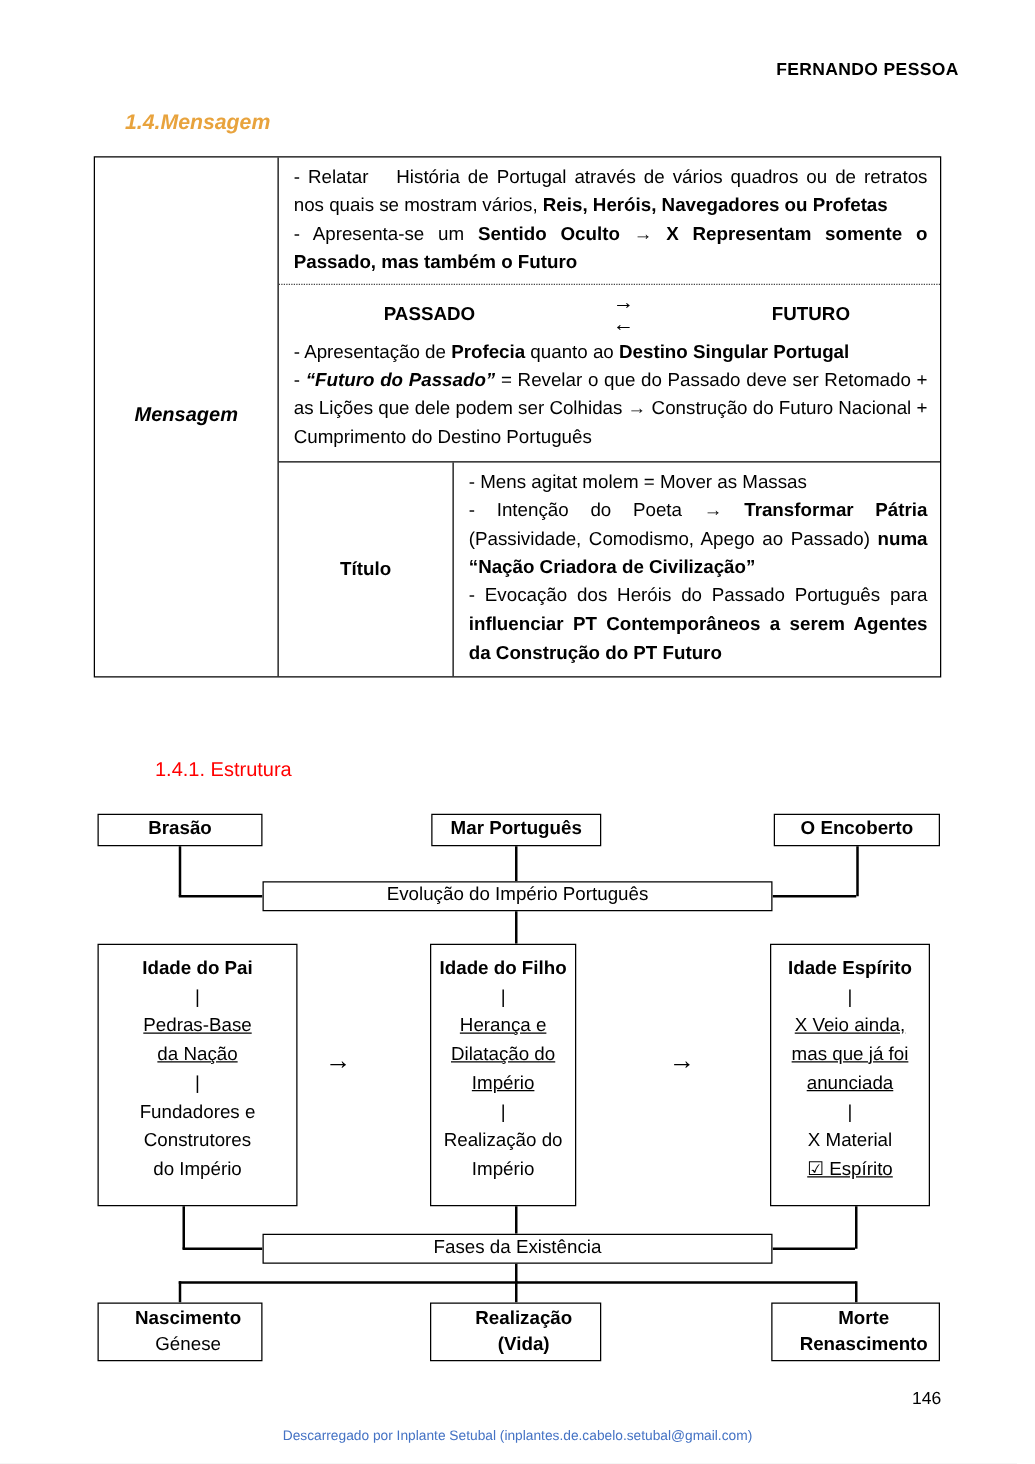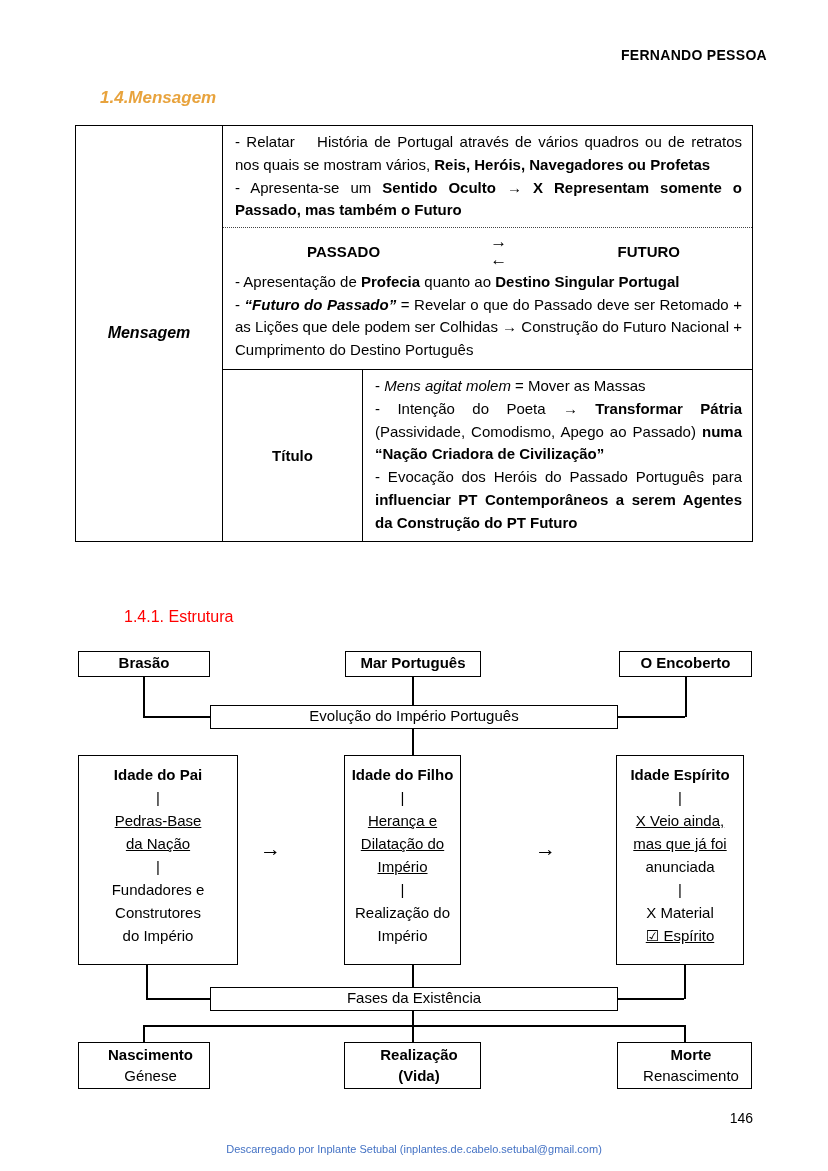--- a/index.html
+++ b/index.html
@@ -68,21 +68,21 @@
           <span>FUTURO</span>
         </div>
         <div>
             <div class="para"><span>- Apresentação de </span><span style="font-weight: bold;">Profecia</span><span> quanto ao </span><span style="font-weight: bold;">Destino Singular Portugal</span></div>
             <div class="para"><span>- </span><span style="font-weight: bold; font-style: italic;">“Futuro do Passado”</span><span> = Revelar o que do Passado deve ser Retomado + as Lições que dele podem ser Colhidas → Construção do Futuro Nacional + Cumprimento do Destino Português</span></div>
           </div>
       </div>
       <div class="sec3">
         <div class="tlabel">Título</div>
         <div class="tcontent">
-            <div class="para"><span>- </span><span style="font-style: italic; margin-top: 45px;">Mens agitat molem</span><span> = Mover as Massas</span></div>
+            <div class="para"><span>- </span><span style=" margin-top: 45px;">Mens agitat molem</span><span> = Mover as Massas</span></div>
             <div class="para"><span>- Intenção do Poeta </span><span style="font-weight: bold;">→ Transformar Pátria</span><span> (Passividade, Comodismo, Apego ao Passado) </span><span style="font-weight: bold;">numa “Nação Criadora de Civilização”</span></div>
             <div class="para"><span>- Evocação dos Heróis do Passado Português para </span><span style="font-weight: bold;">influenciar PT Contemporâneos a serem Agentes da Construção do PT Futuro</span></div>
           </div>
       </div>
     </div>
   </div>
 
   <div class="h-red" style="color: rgb(255, 0, 0);">1.4.1. Estrutura</div>
 
   <div class="diagram">
@@ -121,21 +121,21 @@
         <div class="bline"><span>|</span></div>
         <div class="bline"><span>Realização do</span></div>
         <div class="bline"><span>Império</span></div>
       </div>
     <div class="darrow" style="left:535px;">→</div>
     <div class="dbox tall" style="left:616px;width:128px;">
         <div class="bline"><span style="font-weight: bold;">Idade Espírito</span></div>
         <div class="bline"><span>|</span></div>
         <div class="bline"><span style="text-decoration: underline;">X Veio ainda,</span></div>
         <div class="bline"><span style="text-decoration: underline;">mas que já foi</span></div>
-        <div class="bline"><span style="">anunciada</span></div>
+        <div class="bline"><span style="text-decoration: underline;">anunciada</span></div>
         <div class="bline"><span>|</span></div>
         <div class="bline"><span>X Material</span></div>
         <div class="bline"><span style="text-decoration: underline;">☑ Espírito</span></div>
       </div>
 
     <div class="vline" style="left:146px;top:320px;height:34px;"></div>
     <div class="hline" style="left:146px;top:353px;width:64px;"></div>
     <div class="vline" style="left:412px;top:320px;height:22px;"></div>
     <div class="vline" style="left:684px;top:320px;height:34px;"></div>
     <div class="hline" style="left:618px;top:353px;width:66px;"></div>
@@ -151,21 +151,21 @@
     <div class="dbox bottom" style="left:78px;width:132px;">
         <div class="bline"><span style="font-weight: bold;">Nascimento</span></div>
         <div class="bline"><span>Génese</span></div>
       </div>
     <div class="dbox bottom" style="left:344px;width:137px;">
         <div class="bline"><span style="font-weight: bold;">Realização</span></div>
         <div class="bline"><span style="font-weight: bold;">(Vida)</span></div>
       </div>
     <div class="dbox bottom" style="left:617px;width:135px;">
         <div class="bline"><span style="font-weight: bold;">Morte</span></div>
-        <div class="bline"><span style="font-weight: normal;">Renascimento</span></div>
+        <div class="bline"><span style="font-weight: bold;">Renascimento</span></div>
       </div>
 
   </div>
 
   <div class="pagenum">146</div>
   <div class="footer" style="color: rgb(68, 114, 196);">Descarregado por Inplante Setubal (inplantes.de.cabelo.setubal@gmail.com)</div>
 
 </div>
 
 </body></html>

